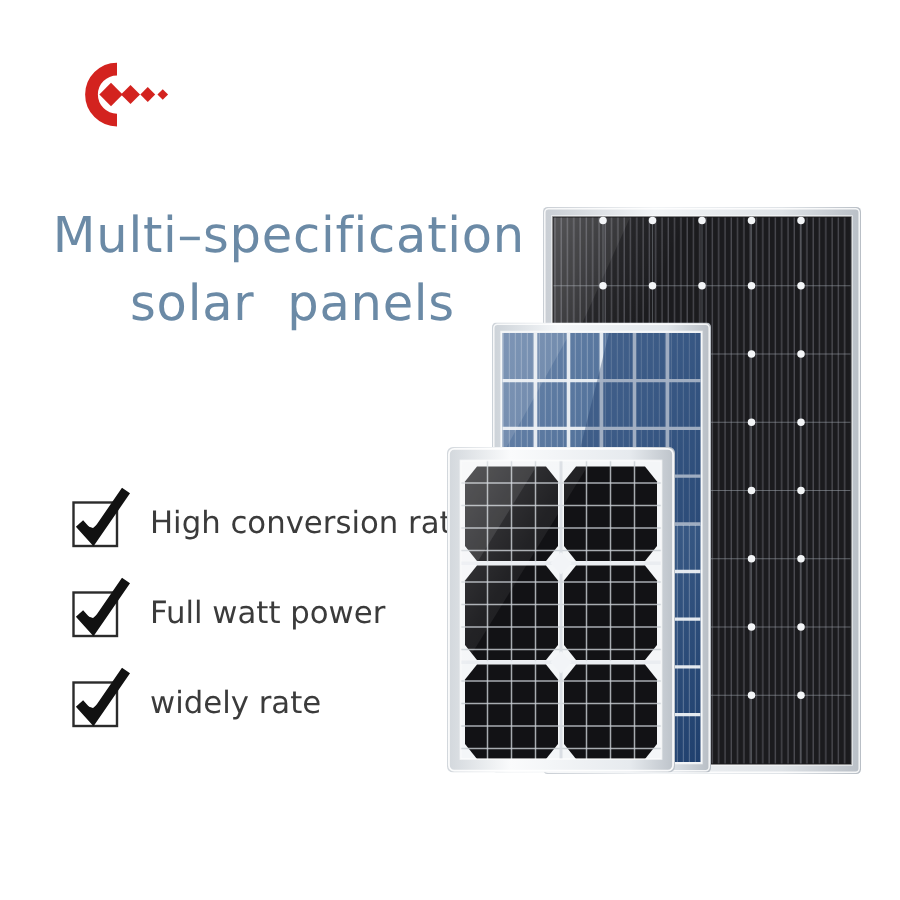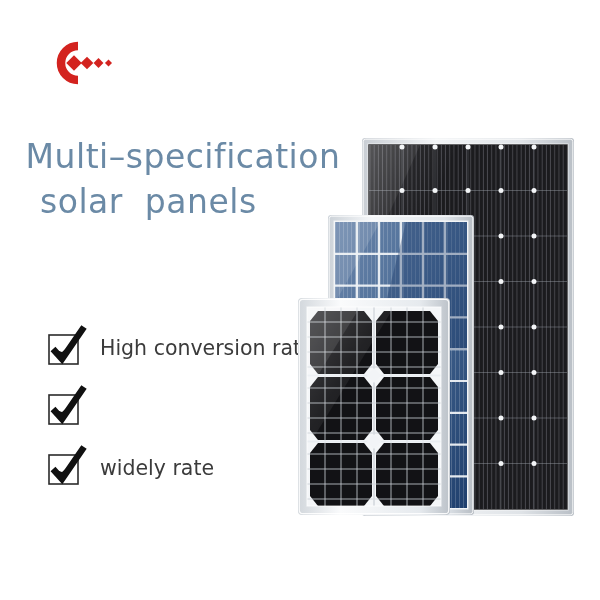--- a/index.html
+++ b/index.html
@@ -36,27 +36,28 @@
     width: 350px;
     color: #6b8aa6;
     font-family: "DejaVu Sans", sans-serif;
     font-weight: 400;
     letter-spacing: 0.5px;
     line-height: 1.18;
   }
   .headline-line1 {
     display: block;
     font-size: 33px;
-    text-align: center;
+    text-align: right;
     padding-left: 16px;
     white-space: nowrap;
   }
   .headline-line2 {
     display: block;
     font-size: 33px;
+    text-align: center;
     padding-left: 40px;
     margin-top: 6px;
     white-space: pre;
   }
 
   
   .features {
     position: absolute;
     left: 48px;
     top: 324px;
@@ -136,20 +137,21 @@
     </div>
 
     <div class="feature-row">
       <span class="checkmark-box">
         <svg width="44" height="44" viewBox="0 0 44 44">
           <rect x="3" y="12" width="29" height="29" fill="#ffffff" stroke="#2b2b2b" stroke-width="1.6"></rect>
           <path d="M 7 26 L 16 36 L 38 4 L 30 17 L 16 29 Z" fill="#111111"></path>
           <path d="M 7 26 L 16 36 L 38 4" fill="none" stroke="#111111" stroke-width="6.5" stroke-linejoin="miter" stroke-linecap="butt"></path>
         </svg>
       </span>
+      <span class="feature-label">Full watt power</span>
     </div>
 
     <div class="feature-row">
       <span class="checkmark-box">
         <svg width="44" height="44" viewBox="0 0 44 44">
           <rect x="3" y="12" width="29" height="29" fill="#ffffff" stroke="#2b2b2b" stroke-width="1.6"></rect>
           <path d="M 7 26 L 16 36 L 38 4 L 30 17 L 16 29 Z" fill="#111111"></path>
           <path d="M 7 26 L 16 36 L 38 4" fill="none" stroke="#111111" stroke-width="6.5" stroke-linejoin="miter" stroke-linecap="butt"></path>
         </svg>
       </span>

